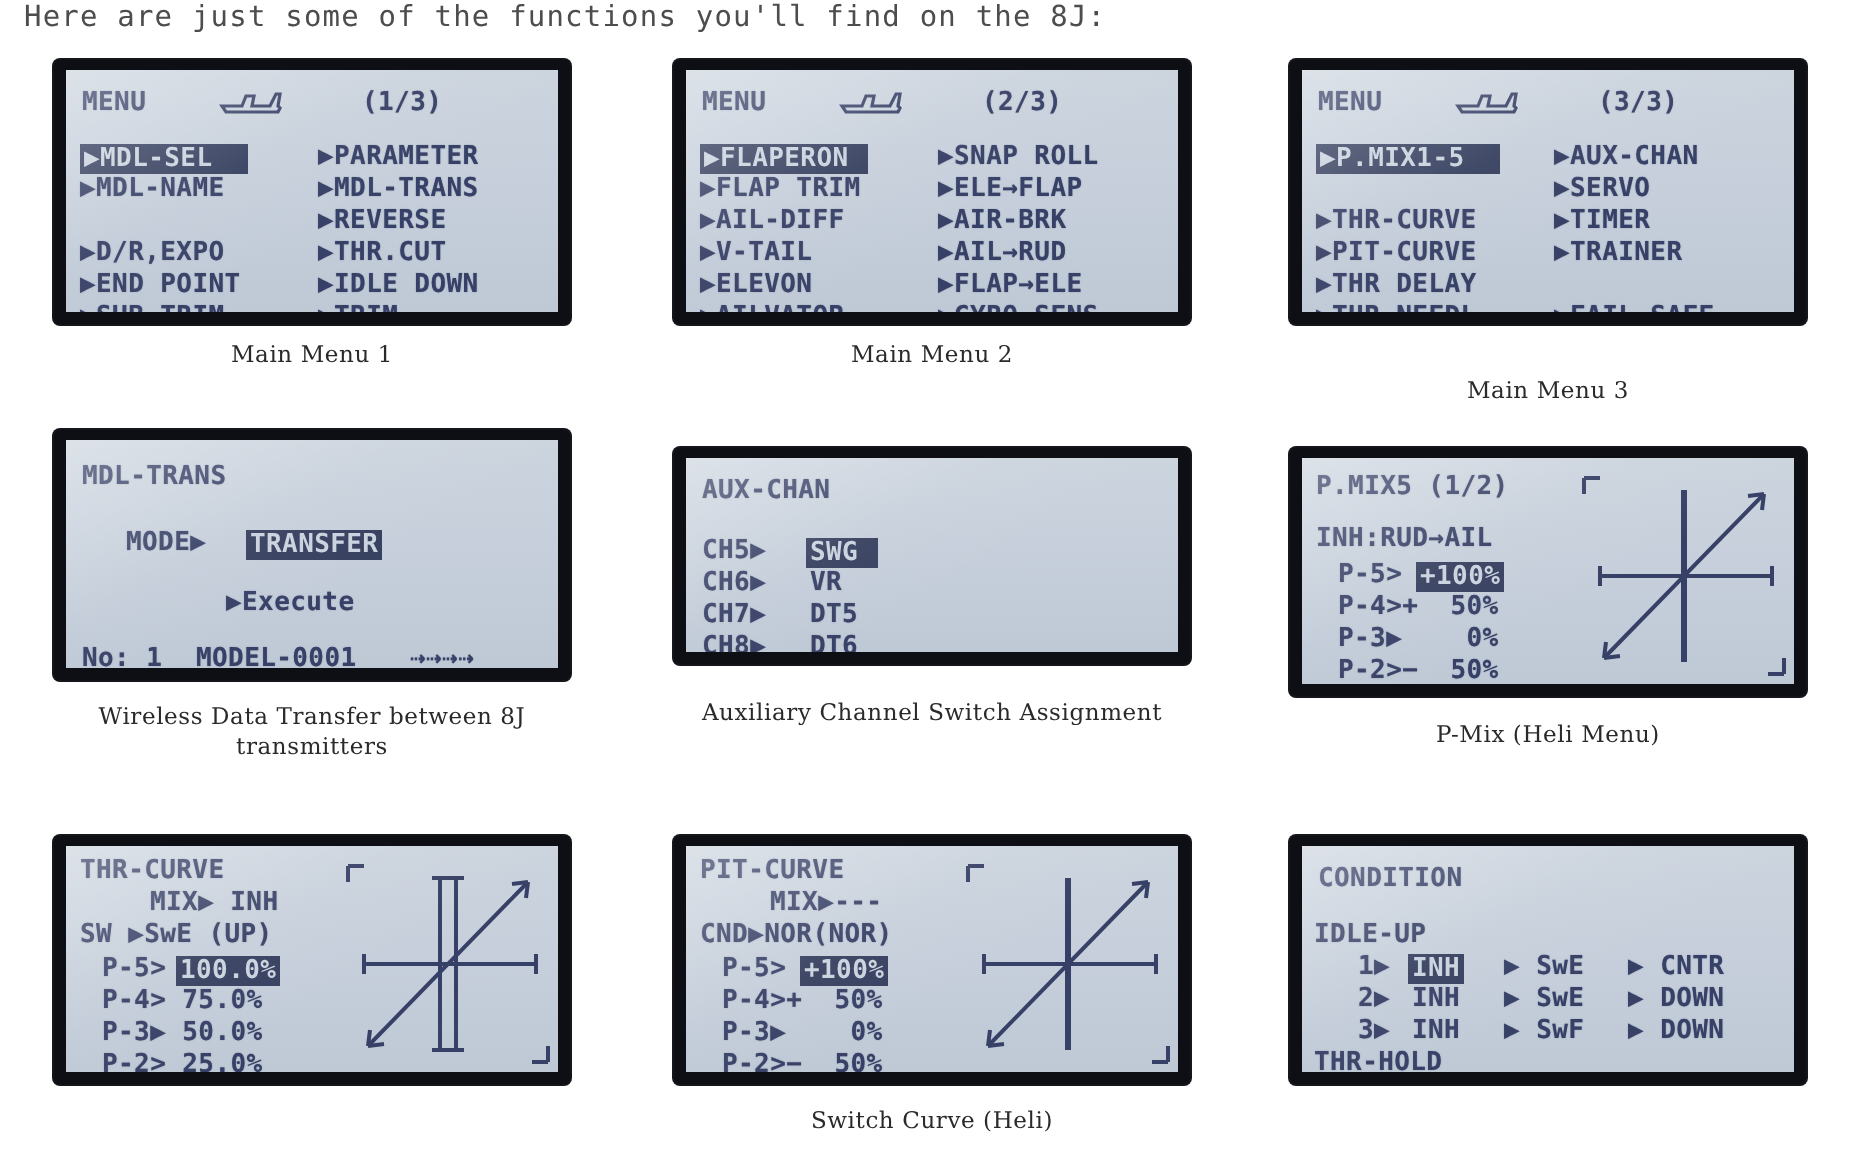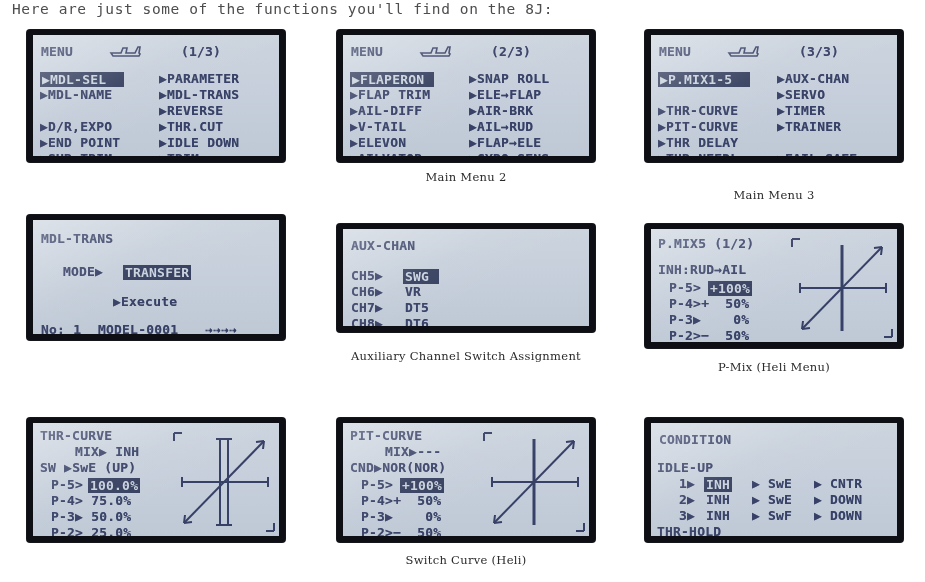--- a/index.html
+++ b/index.html
@@ -118,20 +118,21 @@
       <div class="ln" style="left:7px; top:117px;"><span>▶</span><span>SUB TRIM</span></div>
 
       <div class="ln" style="left:126px; top:37px;"><span>▶</span><span>PARAMETER</span></div>
       <div class="ln" style="left:126px; top:53px;"><span>▶</span><span>MDL-TRANS</span></div>
       <div class="ln" style="left:126px; top:69px;"><span>▶</span><span>REVERSE</span></div>
       <div class="ln" style="left:126px; top:85px;"><span>▶</span><span>THR.CUT</span></div>
       <div class="ln" style="left:126px; top:101px;"><span>▶</span><span>IDLE DOWN</span></div>
       <div class="ln" style="left:126px; top:117px;"><span>▶</span><span>TRIM</span></div>
     </div>
   </div>
+  <div class="caption" style="left:27px; top:170px; width:258px;">Main Menu 1</div>
 
   <div class="panel" style="left:337px; top:30px; width:258px; height:132px;">
     <div class="lcd">
       <div class="ln" style="left:8px; top:10px;">MENU</div>
       <svg class="plane-ico" style="left:76px; top:10px;" width="32" height="14" viewBox="0 0 32 14">
         <path d="M2 8 L12 8 L14 3 L18 3 L17 8 L26 8 L29 2 L31 2 L30 8 L31 9 L30 11 L4 11 Z" fill="none" stroke="#374066" stroke-width="1.6"></path>
       </svg>
       <div class="ln" style="left:148px; top:10px;">(2/3)</div>
 
       <div class="ln inv" style="left:7px; top:37px;"><span>▶</span><span>FLAPERON</span>&nbsp;</div>
@@ -181,20 +182,22 @@
       <div class="ln" style="left:30px; top:45px;"><span>MODE</span><span>▶</span></div>
       <div class="ln inv" style="left:90px; top:45px;">TRANSFER</div>
 
       <div class="ln" style="left:80px; top:75px;"><span>▶</span><span>Execute</span></div>
 
       <div class="ln" style="left:8px; top:103px;"><span>No:</span>&nbsp;<span>1</span></div>
       <div class="ln" style="left:65px; top:103px;">MODEL-0001</div>
       <div class="ln" style="left:172px; top:103px;">⇢⇢⇢⇢</div>
     </div>
   </div>
+  <div class="caption" style="left:27px; top:351px; width:258px;">Wireless Data Transfer between 8J
+transmitters</div>
 
   <div class="panel" style="left:337px; top:224px; width:258px; height:108px;">
     <div class="lcd">
       <div class="ln" style="left:8px; top:10px;">AUX-CHAN</div>
 
       <div class="ln" style="left:8px; top:40px;"><span>CH5</span><span>▶</span></div>
       <div class="ln inv" style="left:60px; top:40px;"><span>SWG</span>&nbsp;</div>
 
       <div class="ln" style="left:8px; top:56px;"><span>CH6</span><span>▶</span></div>
       <div class="ln" style="left:62px; top:56px;">VR</div>

